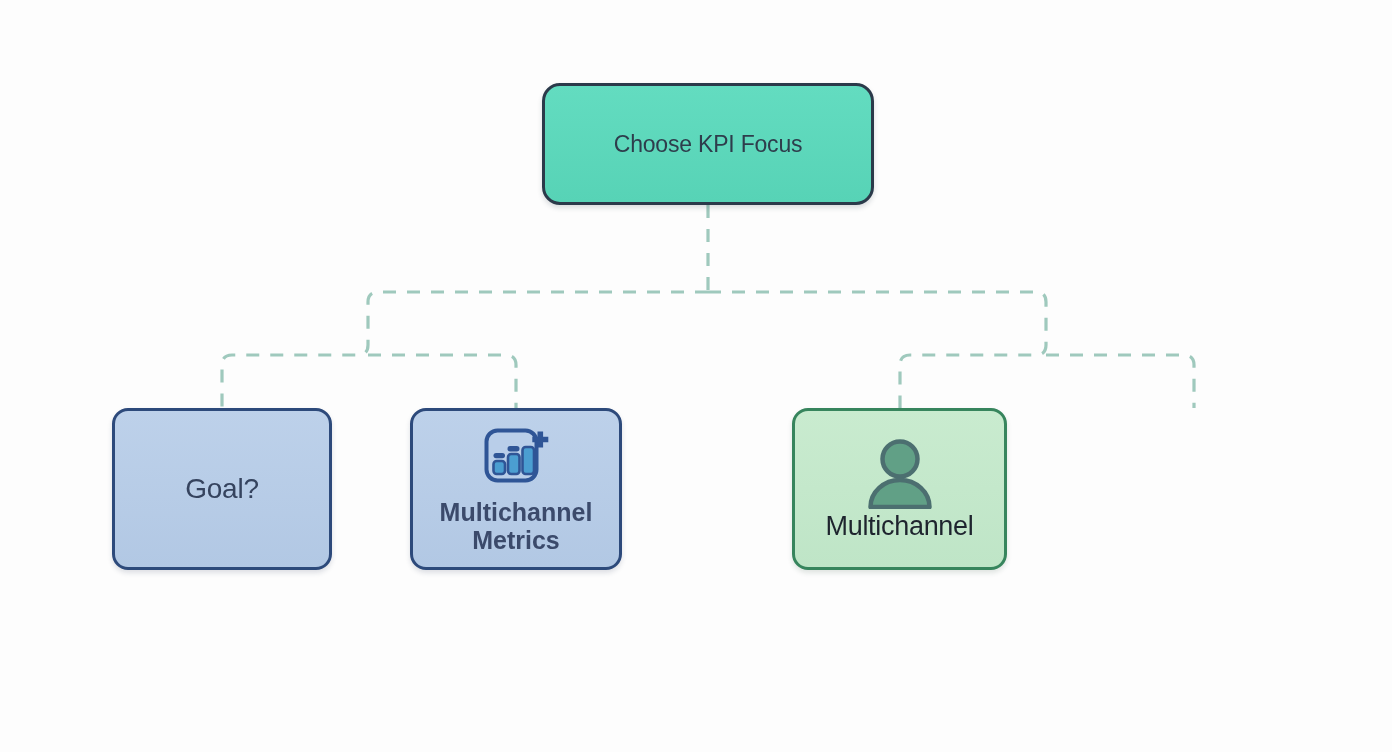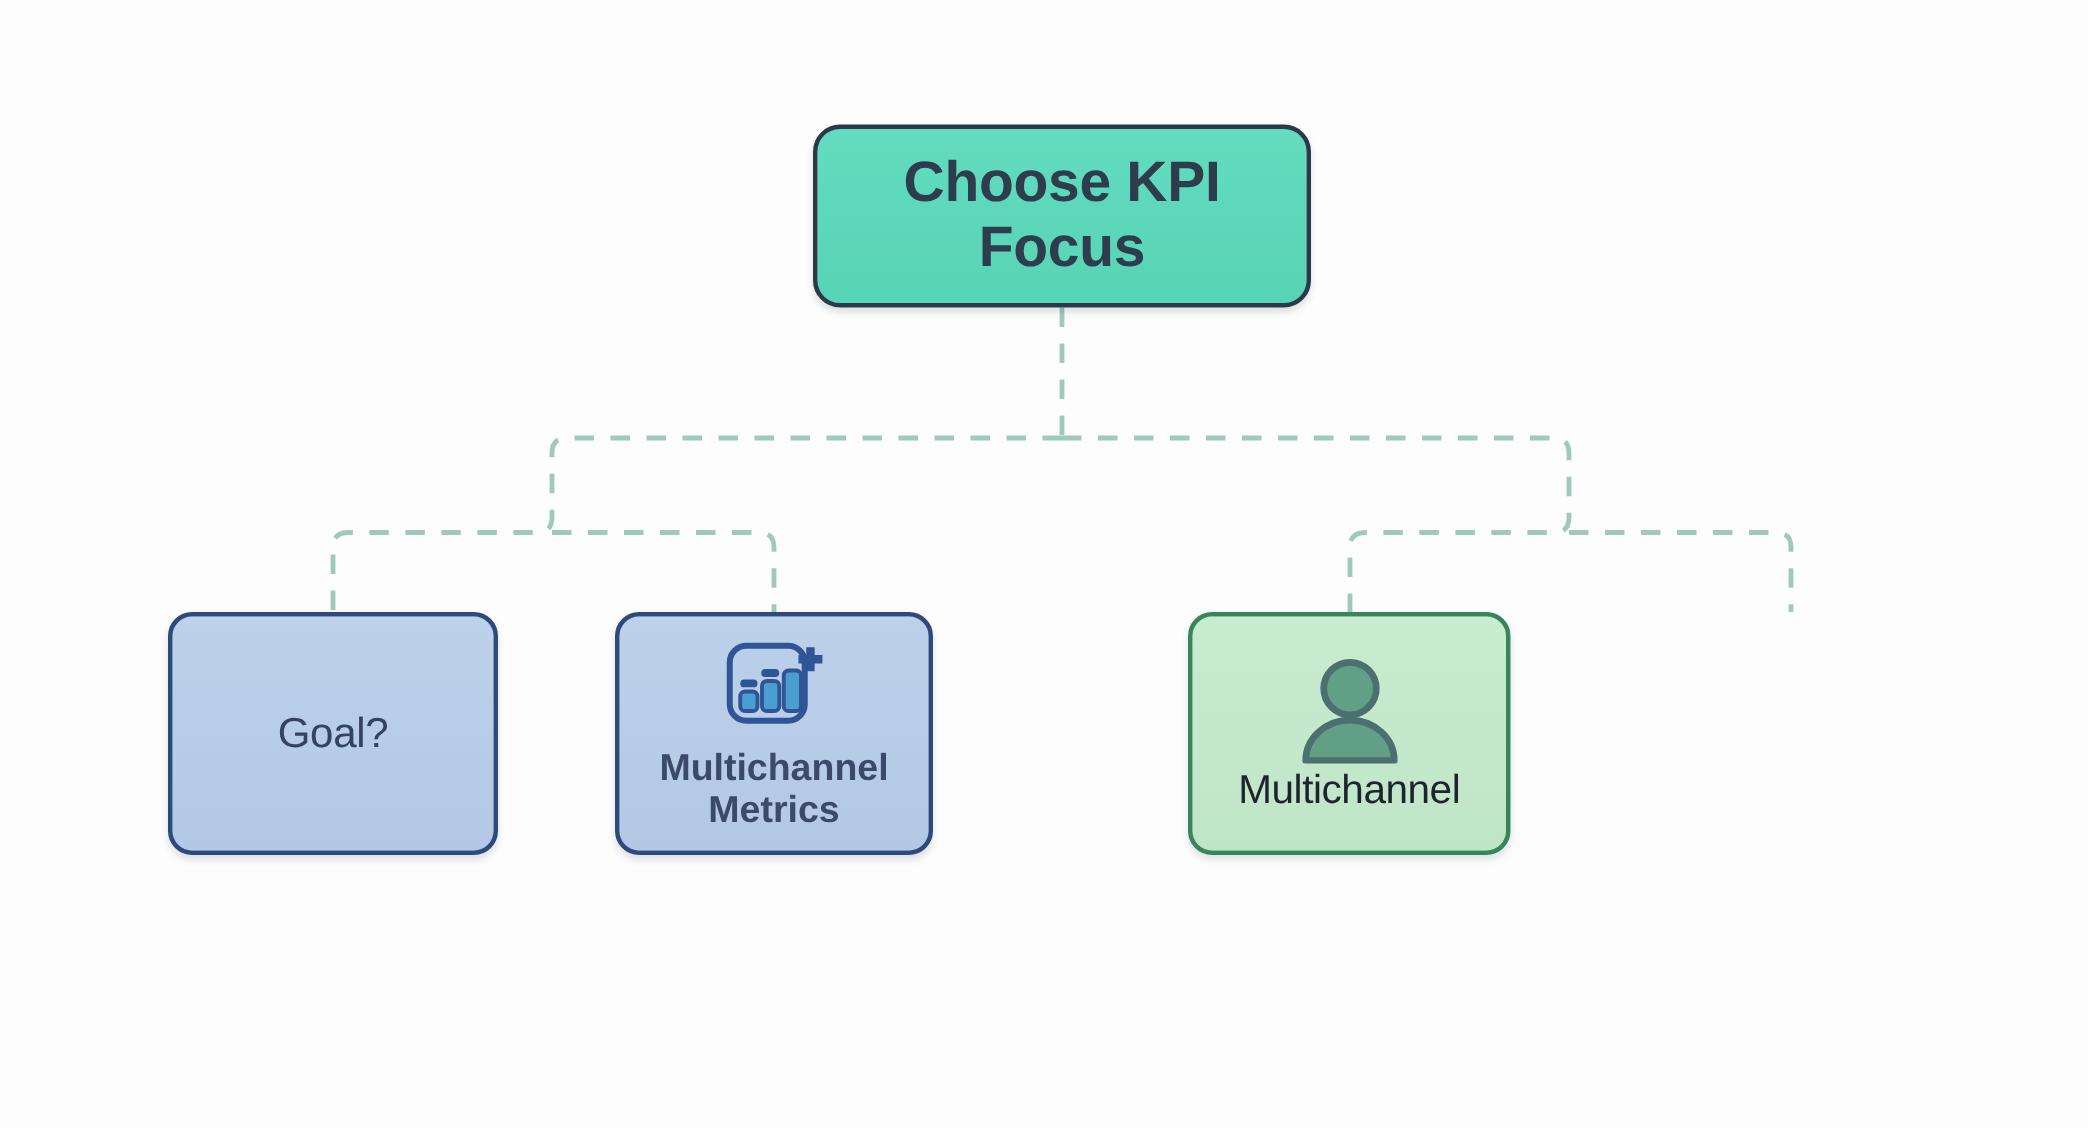--- a/index.html
+++ b/index.html
@@ -42,22 +42,22 @@
   }
 
   
   .node-root {
     background: linear-gradient(180deg, #63dcc0 0%, #57d3b6 100%);
     border: 3px solid #2b3a4a;
     box-shadow: 0 3px 5px rgba(40,55,70,0.16);
     border-radius: 18px;
   }
   .node-root .node-title {
-    font-size: 38px;
-    font-weight: 700;
+    font-size: 23px;
+    font-weight: 400;
     color: #2e3d4c;
     letter-spacing: -0.2px;
   }
 
   
   .node-blue {
     background: linear-gradient(180deg, #bdd1ea 0%, #b2c8e4 100%);
     border: 3px solid #2d4a7b;
     box-shadow: 0 3px 5px rgba(40,55,90,0.15);
   }

